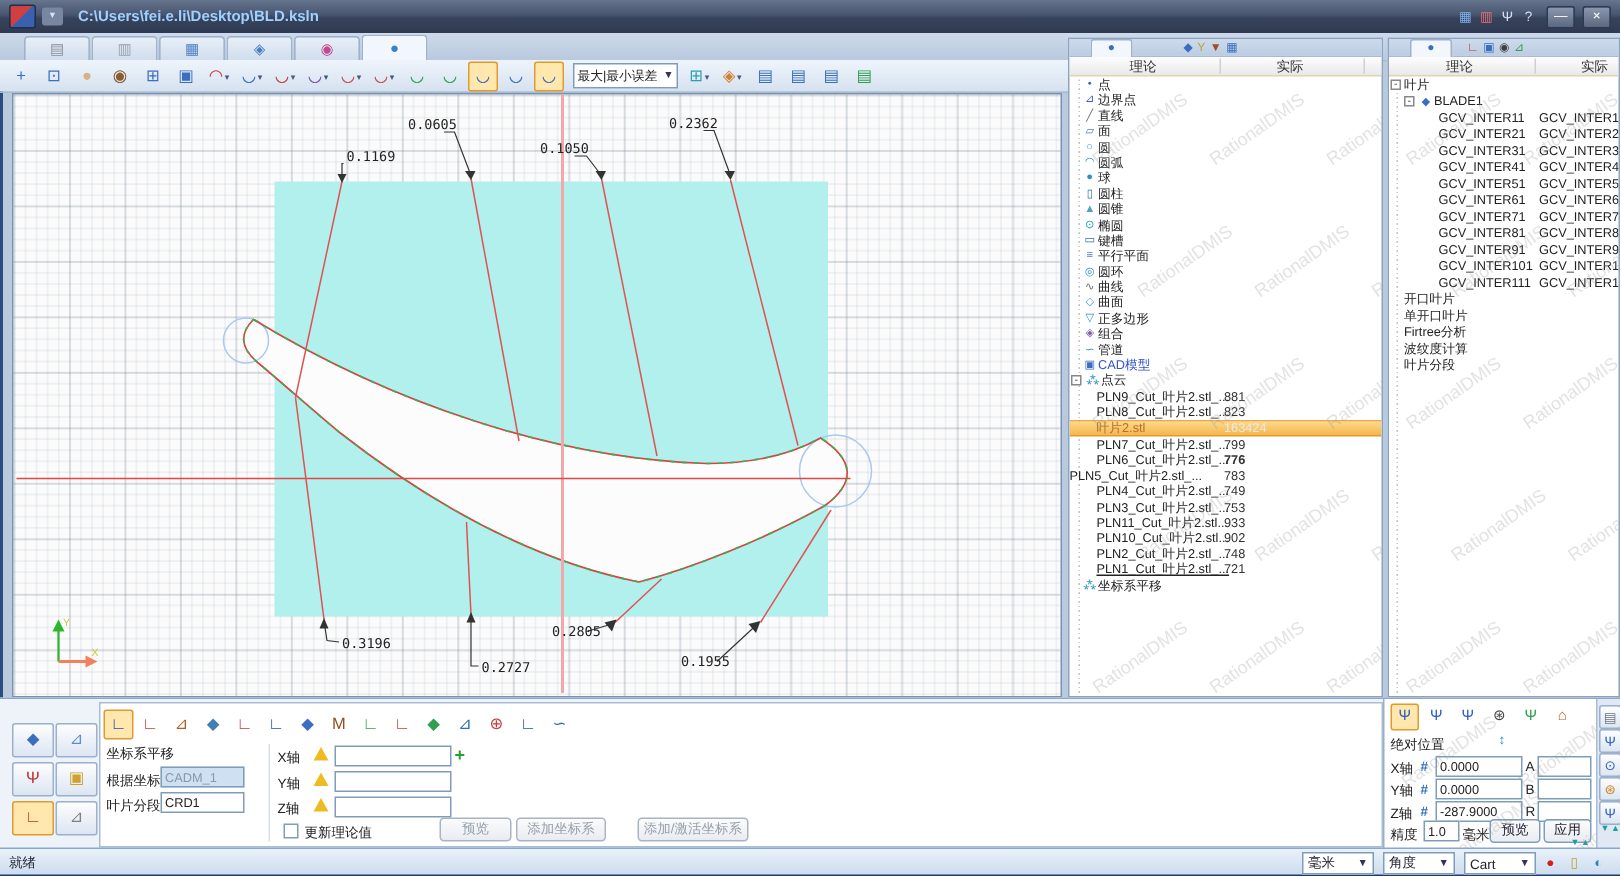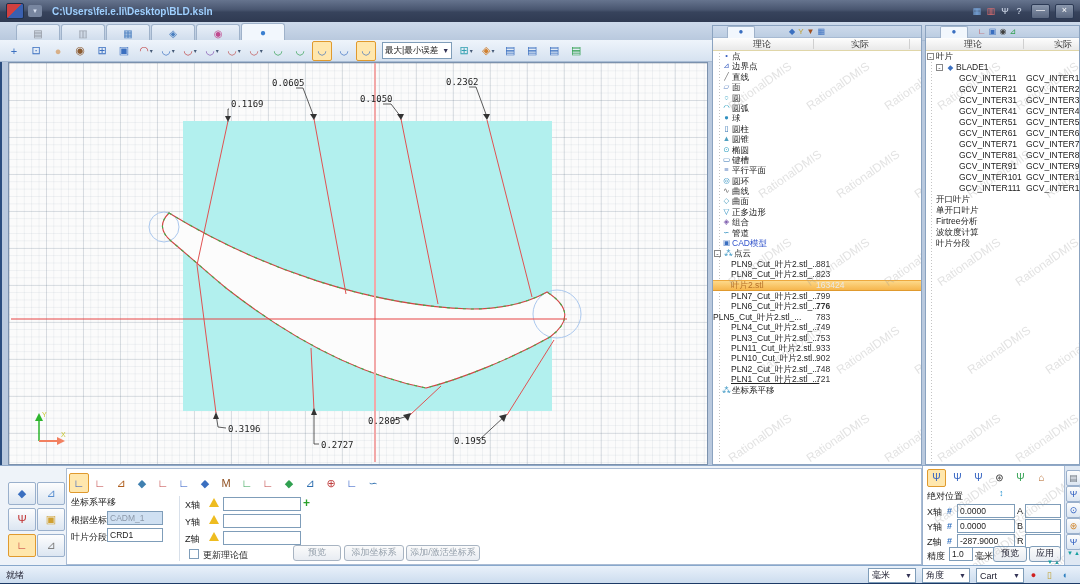--- a/index.html
+++ b/index.html
@@ -507,21 +507,21 @@
     <span class="lbl" style="left:4px;top:27px">坐标系平移</span>
     <span class="lbl" style="left:4px;top:45px">根据坐标系</span>
     <span class="inp dis" style="left:40px;top:42px;width:50px">CADM_1</span>
     <span class="lbl" style="left:4px;top:62px">叶片分段</span>
     <span class="inp" style="left:40px;top:59px;width:50px">CRD1</span>
     <span id="axis-rows"><span class="lbl" style="left: 118px; top: 30px;">X轴</span><span class="warn" style="left: 142px; top: 29px;"></span><span class="inp" style="left: 156px; top: 28px; width: 72px;"></span><span class="plus" style="left: 236px; top: 27px;">+</span><span class="lbl" style="left: 118px; top: 47px;">Y轴</span><span class="warn" style="left: 142px; top: 46px;"></span><span class="inp" style="left: 156px; top: 45px; width: 72px;"></span><span class="lbl" style="left: 118px; top: 64px;">Z轴</span><span class="warn" style="left: 142px; top: 63px;"></span><span class="inp" style="left: 156px; top: 62px; width: 72px;"></span></span>
     <span class="chk" style="left:122px;top:80px"></span>
     <span class="lbl" style="left:136px;top:80px">更新理论值</span>
     <span class="btn" style="left:226px;top:76px;width:46px">预览</span>
     <span class="btn" style="left:277px;top:76px;width:58px">添加坐标系</span>
-    <span class="btn" style="left:339px;top:76px;width:72px">添加/激活坐标系</span>
+    <span class="btn" style="left:358px;top:76px;width:72px">添加/激活坐标系</span>
   </div>
 
   <div id="posbox">
     <span id="pos-icons"><span class="pico hl" style="left: 4px; color: rgb(48, 96, 192);">Ψ</span><span class="pico" style="left: 25px; color: rgb(48, 96, 192);">Ψ</span><span class="pico" style="left: 46px; color: rgb(48, 96, 192);">Ψ</span><span class="pico" style="left: 67px; color: rgb(64, 64, 64);">⊛</span><span class="pico" style="left: 88px; color: rgb(48, 160, 80);">Ψ</span><span class="pico" style="left: 109px; color: rgb(176, 96, 32);">⌂</span></span>
     <span class="lbl" style="left:4px;top:24px">绝对位置</span>
     <span class="lbl" style="left:76px;top:22px;color:#2090d0;font-weight:bold">↕</span>
     <span id="pos-rows"><span class="lbl" style="left: 4px; top: 40px;">X轴</span><span class="hash" style="left: 24px; top: 40px;">#</span><span class="inp" style="left: 34px; top: 38px; width: 52px;">0.0000</span><span class="lbl" style="left: 94px; top: 40px;">A</span><span class="inp" style="left: 102px; top: 38px; width: 30px;"></span><span class="lbl" style="left: 4px; top: 55px;">Y轴</span><span class="hash" style="left: 24px; top: 55px;">#</span><span class="inp" style="left: 34px; top: 53px; width: 52px;">0.0000</span><span class="lbl" style="left: 94px; top: 55px;">B</span><span class="inp" style="left: 102px; top: 53px; width: 30px;"></span><span class="lbl" style="left: 4px; top: 70px;">Z轴</span><span class="hash" style="left: 24px; top: 70px;">#</span><span class="inp" style="left: 34px; top: 68px; width: 52px;">-287.9000</span><span class="lbl" style="left: 94px; top: 70px;">R</span><span class="inp" style="left: 102px; top: 68px; width: 30px;"></span></span>
     <span class="lbl" style="left:4px;top:84px">精度</span>
     <span class="inp" style="left:26px;top:81px;width:18px">1.0</span>
     <span class="lbl" style="left:52px;top:84px">毫米</span>

